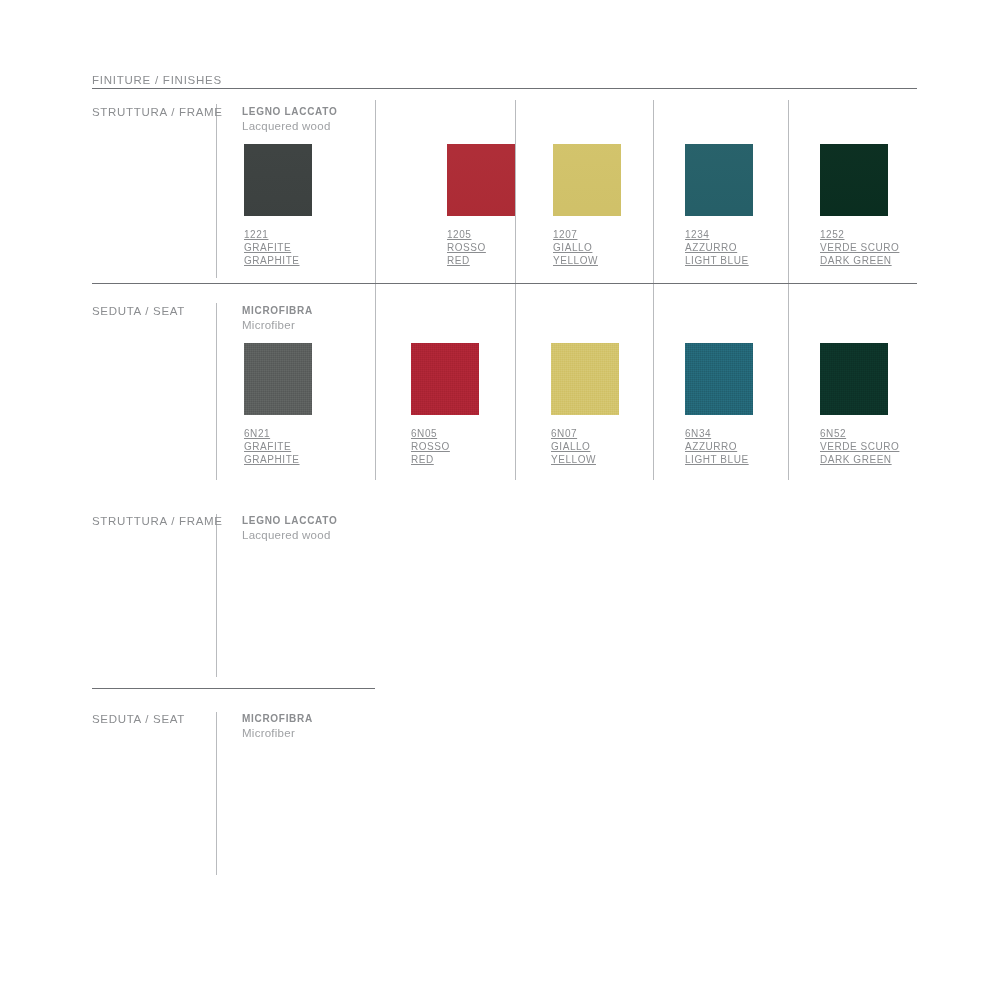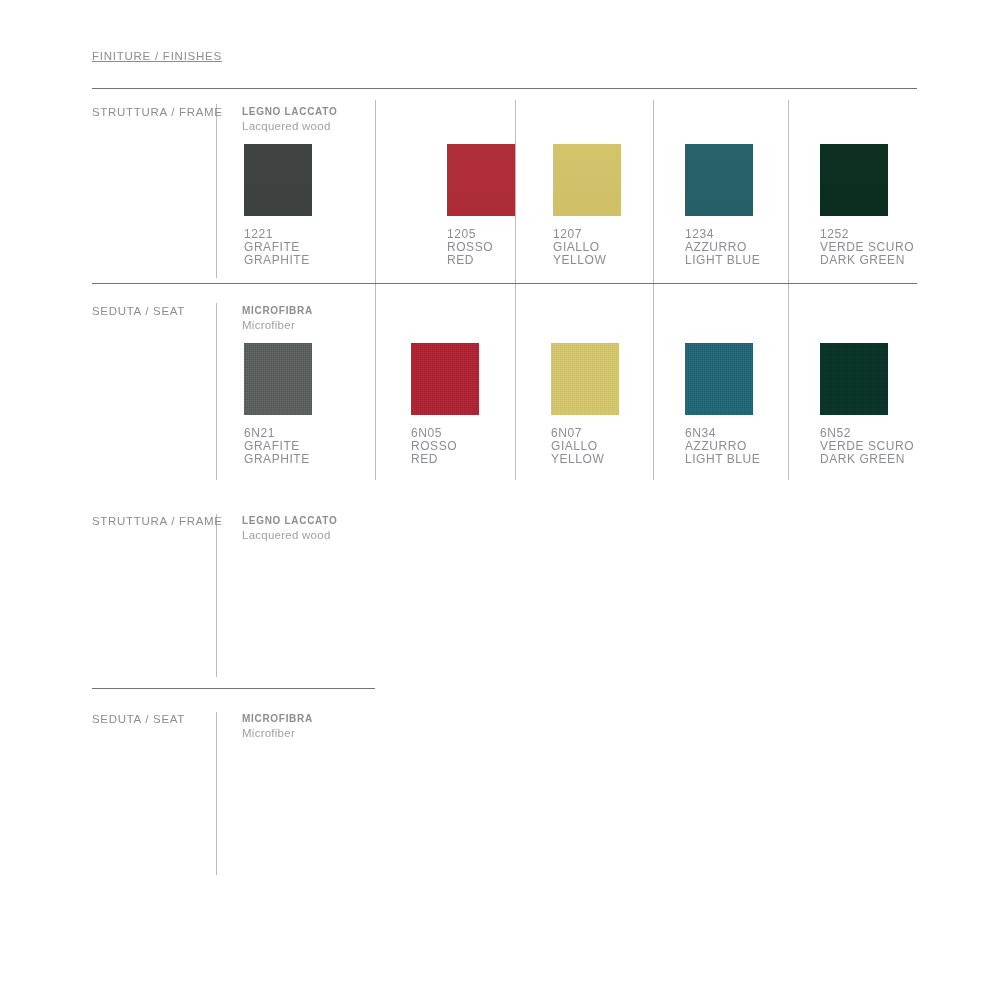--- a/index.html
+++ b/index.html
@@ -43,34 +43,34 @@
     white-space: nowrap;
   }
   .t-mat-en {
     font-size: 11.5px;
     letter-spacing: 0.25px;
     color: #9fa1a4;
     font-weight: 400;
     white-space: nowrap;
   }
   .t-code, .t-name-it, .t-name-en {
-    font-size: 12px;
+    font-size: 10px;
     letter-spacing: 0.55px;
     color: #8b8d90;
     font-weight: 400;
     white-space: nowrap;
     line-height: 13px;
+    text-decoration: underline;
   }
 
   
   #header-title {
     position: absolute;
     left: 92px;
-    top: 50px;
-    text-decoration: underline;
+    top: 74px;
   }
   #header-rule {
     position: absolute;
     left: 92px;
     top: 88px;
     width: 825px;
     height: 1px;
     background: #6f7175;
   }
 

